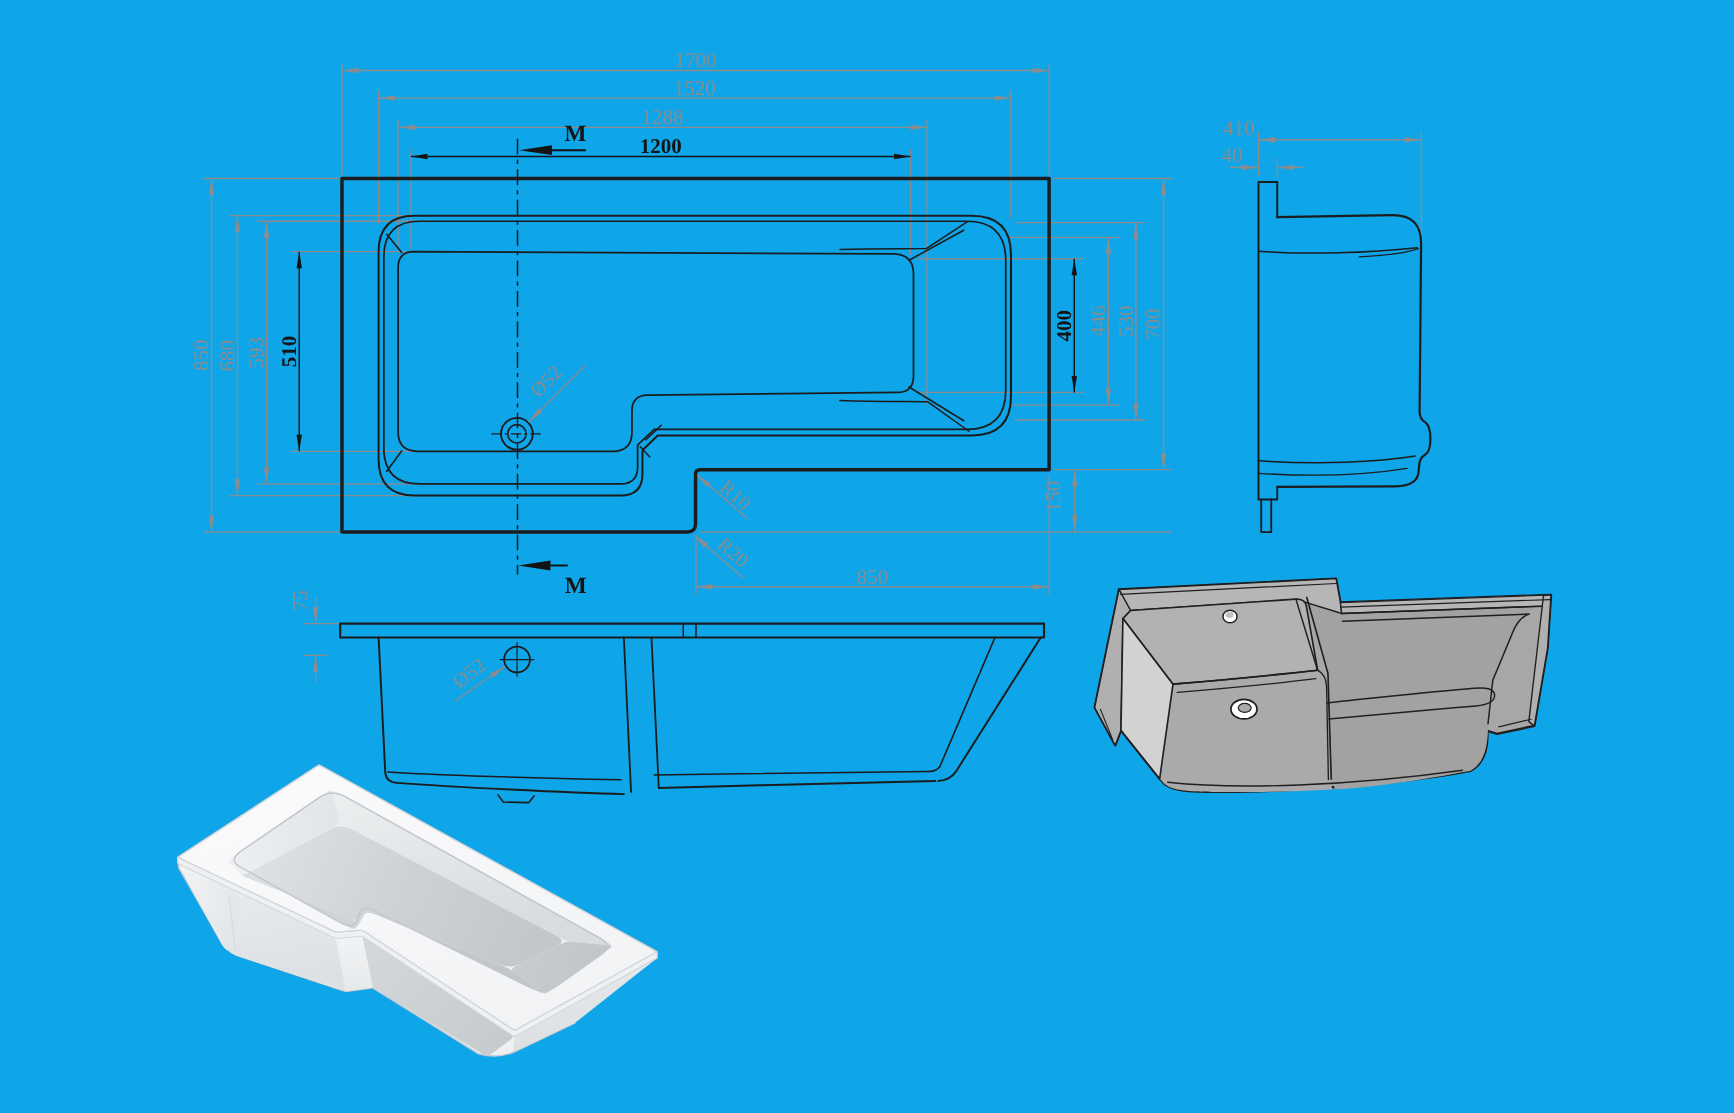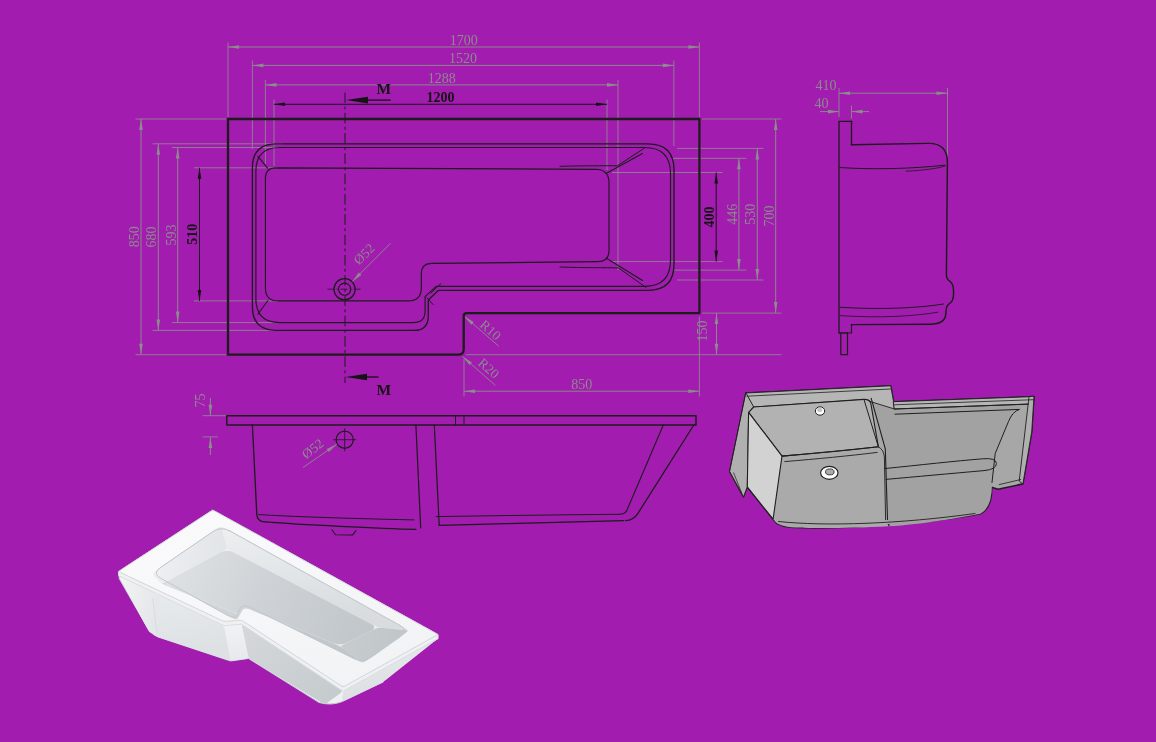--- a/index.html
+++ b/index.html
@@ -1,17 +1,17 @@
 <!DOCTYPE html>
 <html><head>
 <meta charset="utf-8">
 <style>
   html, body { margin: 0; padding: 0; background: #ffffff; }
   .sheet { width: 1156px; height: 742px; position: relative; overflow: hidden;
-            background: #a21caf; }
+            background: #0ea5e9; }
   svg text { font-family: "Liberation Serif", "DejaVu Serif", serif; }
 </style>
 </head>
 <body>
 
 <div class="sheet">
 <svg width="1156" height="742" viewBox="0 0 1156 742">
 
 <defs>
  <linearGradient id="gw-rim" x1="0" y1="0" x2="0.7" y2="1">

